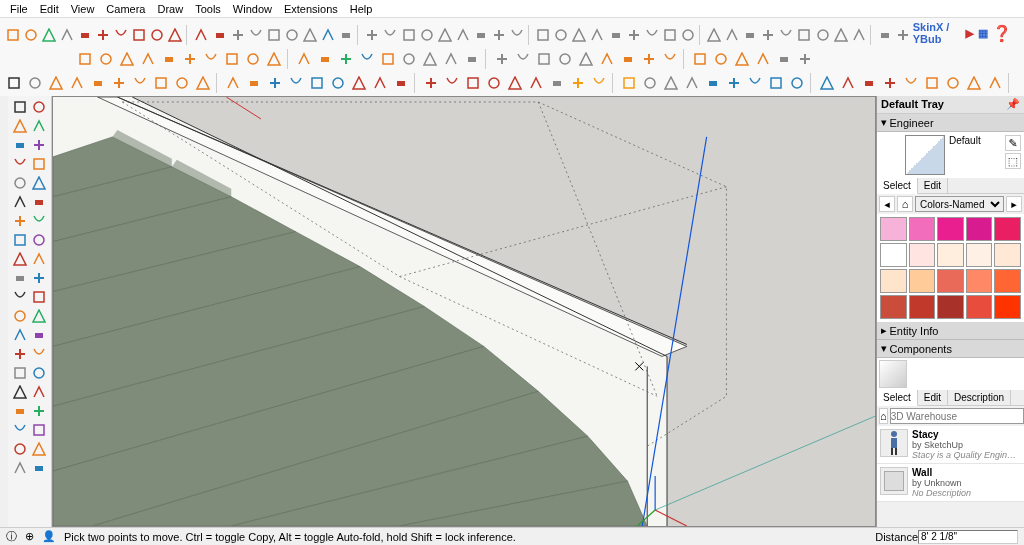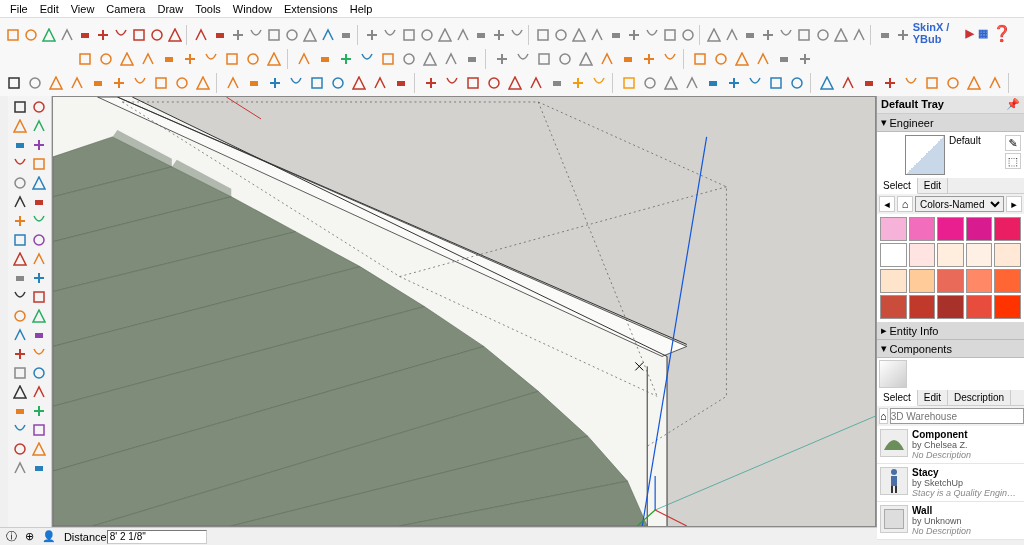--- a/index.html
+++ b/index.html
@@ -1134,32 +1134,20 @@
       <div class="tab">Description</div>
     </div>
     <div class="dropdown-row">
       <div class="dd-btn">⌂</div>
       <input type="text" placeholder="3D Warehouse" style="">
 
     </div>
     <div class="comp-list">
         <div class="comp-item">
     <div class="comp-thumb">
-            <svg width="24" height="18" viewBox="0 0 24 18">
-              <path d="M2,16 Q12,-4 22,16 Z" fill="#6b8e5a"></path>
-            </svg>
-          </div>
-    <div class="comp-meta">
-      <div class="comp-name">Component</div>
-      <div class="comp-by">by Chelsea Z.</div>
-      <div class="comp-desc">No Description</div>
-    </div>
-        </div>
-        <div class="comp-item">
-    <div class="comp-thumb">
             <svg width="12" height="26" viewBox="0 0 12 26">
               <circle cx="6" cy="4" r="3" fill="#4a6fa5"></circle>
               <rect x="3" y="8" width="6" height="10" fill="#4a6fa5"></rect>
               <rect x="3" y="18" width="2" height="7" fill="#333"></rect>
               <rect x="7" y="18" width="2" height="7" fill="#333"></rect>
             </svg>
           </div>
     <div class="comp-meta">
       <div class="comp-name">Stacy</div>
       <div class="comp-by">by SketchUp</div>
@@ -1177,17 +1165,18 @@
     </div>
         </div>
       </div>
   </div>
 </div>
 
 <div class="statusbar">
   <span>ⓘ</span>
   <span>⊕</span>
   <span>👤</span>
+  <span class="status-hint">Pick two points to move. Ctrl = toggle Copy, Alt = toggle Auto-fold, hold Shift = lock inference.</span>
   <div class="status-dist">
     <span>Distance</span>
     <input type="text" value="8' 2 1/8&quot;" style="">
   </div>
 </div>
 
 </body></html>

